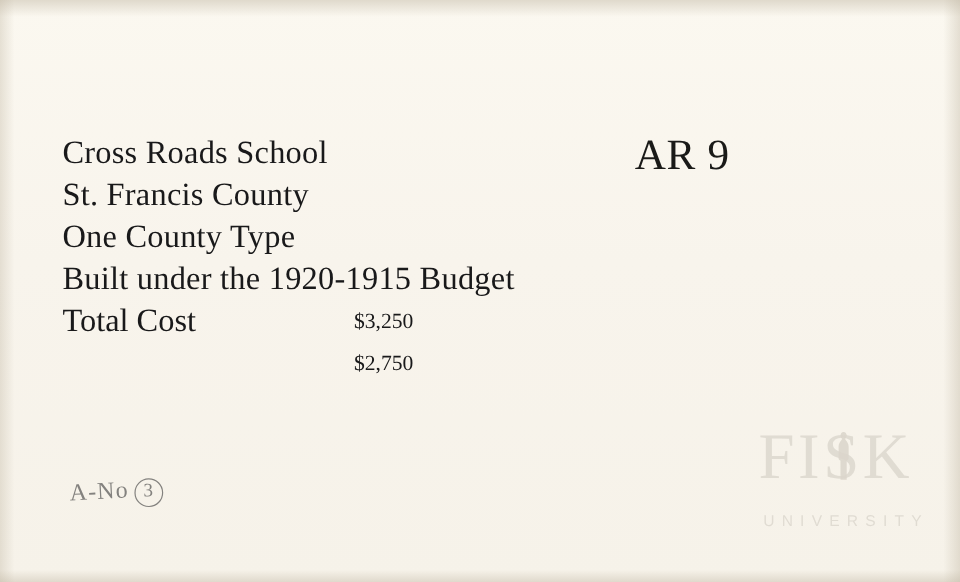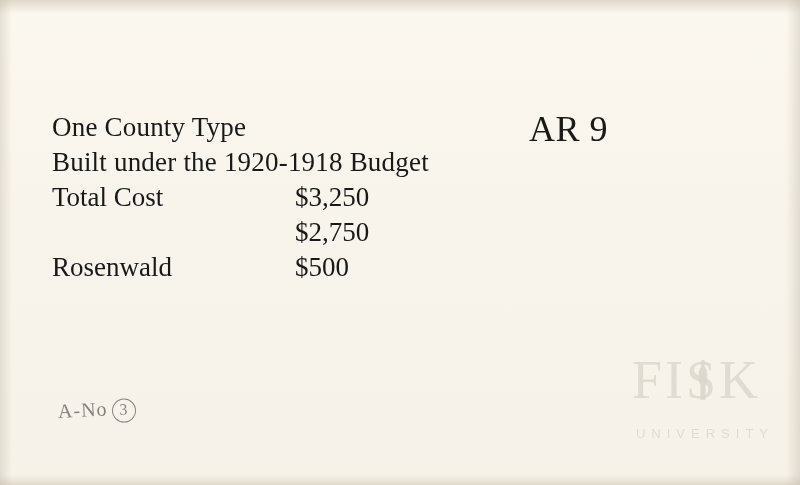--- a/index.html
+++ b/index.html
@@ -92,21 +92,21 @@
     left: 0;
     top: 0;
     font-size: 27px;
     line-height: 35px;
     color: #19191a;
   }
   .cost-value {
     position: absolute;
     left: 243px;
     top: 0;
-    font-size: 27px;
+    font-size: 18px;
     line-height: 35px;
     color: #19191a;
   }
 
   .pencil-note {
     position: absolute;
     left: 58px;
     top: 398px;
     font-family: "Liberation Serif", serif;
     font-size: 20px;
@@ -171,33 +171,31 @@
 <div class="card">
 
   <div class="edge-top"></div>
   <div class="edge-bottom"></div>
   <div class="edge-left"></div>
   <div class="edge-right"></div>
 
   <div class="catalog-number">AR 9</div>
 
   <div class="typed-block">
+    <div class="typed-line">Cross Roads School</div>
+    <div class="typed-line">St. Francis County</div>
     <div class="typed-line">One County Type</div>
-    <div class="typed-line">Built under the 1920-1918 Budget</div>
+    <div class="typed-line">Built under the 1920-1915 Budget</div>
 
     <div class="cost-row">
       <span class="cost-label">Total Cost</span>
       <span class="cost-value">$3,250</span>
     </div>
     <div class="cost-row">
       <span class="cost-value">$2,750</span>
-    </div>
-    <div class="cost-row">
-      <span class="cost-label">Rosenwald</span>
-      <span class="cost-value">$500</span>
     </div>
   </div>
 
   <div class="pencil-note">
     <span>A-No</span><span class="circled">3</span>
   </div>
 
   <div class="watermark">
     <span class="wm-main">
       <span>FISK</span>

